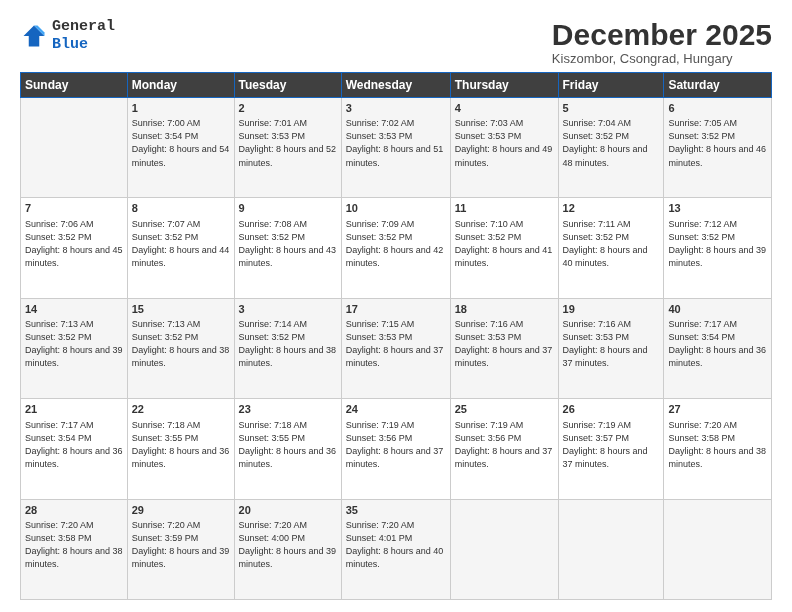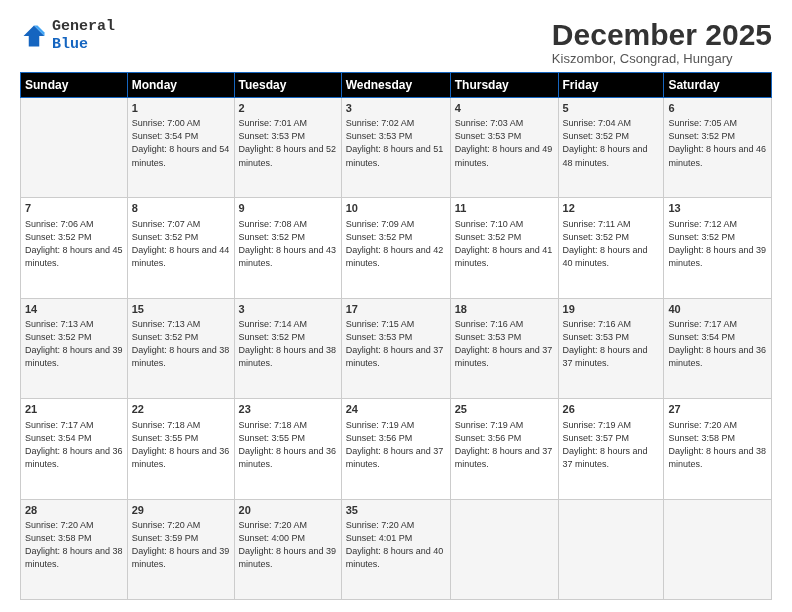--- a/index.html
+++ b/index.html
@@ -52,21 +52,21 @@
     .subtitle {
       font-size: 13px;
       color: #555;
     }
     .calendar {
       width: 100%;
       border-collapse: collapse;
       flex: 1;
     }
     .calendar thead tr th {
-      background-color: #000000;
+      background-color: #404040;
       color: white;
       font-size: 12px;
       font-weight: bold;
       padding: 5px 4px;
       text-align: left;
       border: 1px solid #1565c0;
     }
     .calendar tbody tr td {
       border: 1px solid #ccc;
       vertical-align: top;

